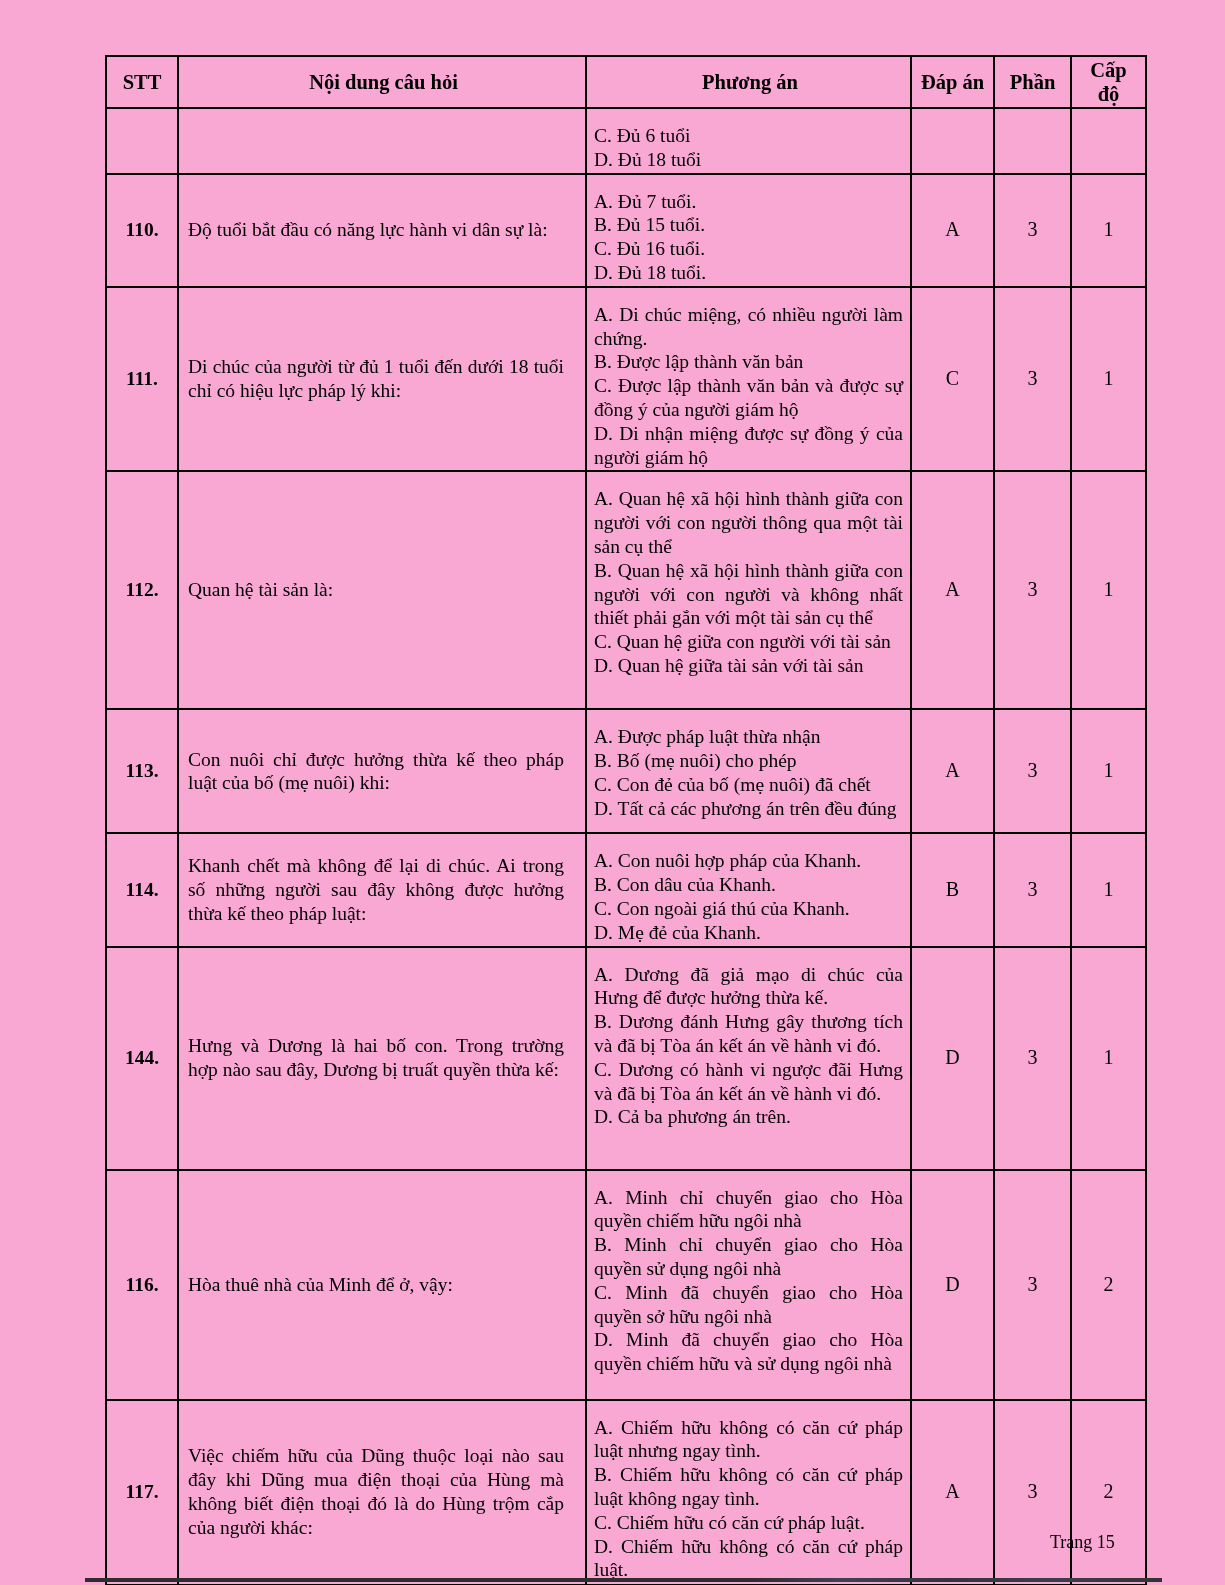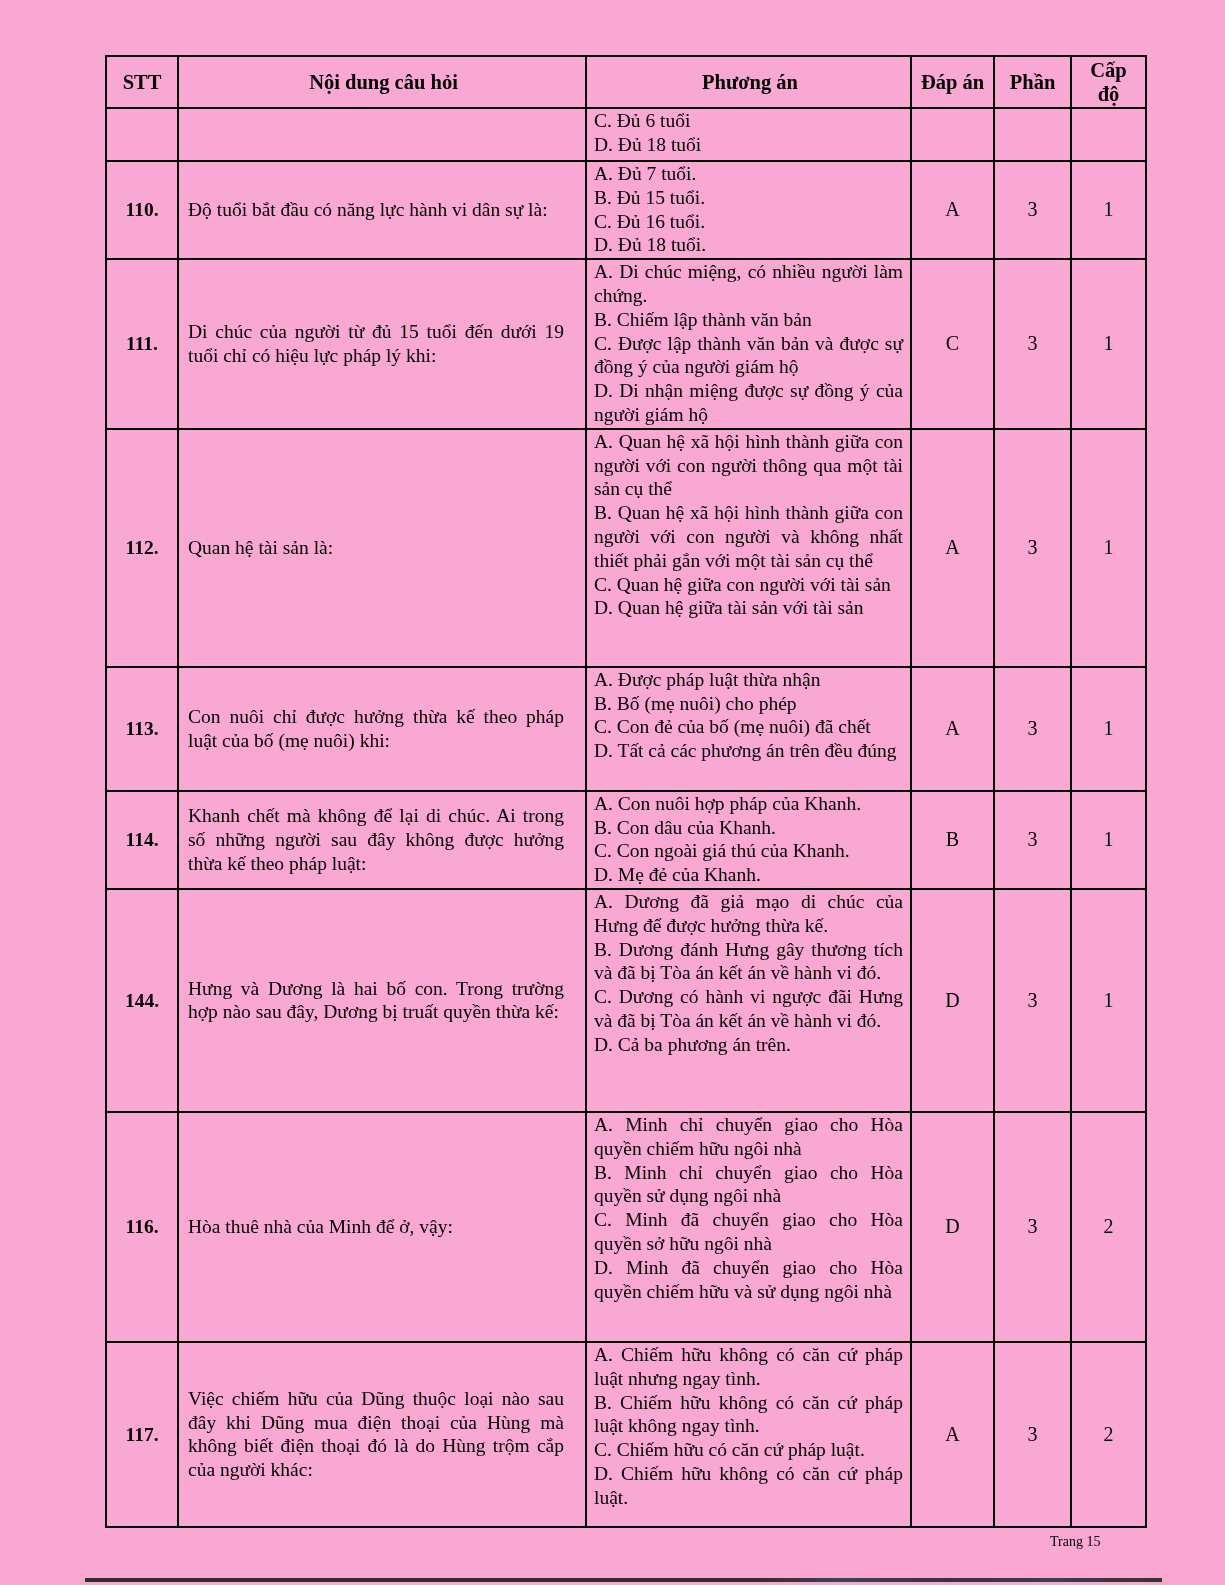--- a/index.html
+++ b/index.html
@@ -57,33 +57,33 @@
     text-align: justify;
     text-justify: inter-word;
     vertical-align: middle;
     padding-left: 9px;
     padding-right: 21px;
   }
   td.c-opt {
     text-align: justify;
     text-justify: inter-word;
     vertical-align: top;
-    padding-top: 0;
+    padding-top: 15px;
     margin-left: 12px;
   }
   td.c-ans, td.c-part, td.c-level {
     text-align: center;
     vertical-align: middle;
     font-size: 20px;
   }
   .page-footer {
     position: absolute;
     left: 1050px;
     top: 1529px;
-    font-size: 14px;
+    font-size: 18px;
     line-height: 26px;
     color: #000000;
   }
   .next-page-edge {
     position: absolute;
     left: 85px;
     top: 1578px;
     width: 1077px;
     height: 4px;
     background: linear-gradient(to right, #2e2e2e 0%, #2e2e2e 62%, #3d4350 70%, #34343c 80%, #3a3f4a 90%, #333333 100%);
@@ -133,24 +133,24 @@
             <div>B. Đủ 15 tuổi.</div>
             <div>C. Đủ 16 tuổi.</div>
             <div>D. Đủ 18 tuổi.</div>
           </td>
           <td class="c-ans">A</td>
           <td class="c-part">3</td>
           <td class="c-level">1</td>
         </tr>
         <tr style="height: 165px;">
           <td class="c-stt">111.</td>
-          <td class="c-q">Di chúc của người từ đủ 15 tuổi đến dưới 19 tuổi chỉ có hiệu lực pháp lý khi:</td>
+          <td class="c-q">Di chúc của người từ đủ 1 tuổi đến dưới 18 tuổi chỉ có hiệu lực pháp lý khi:</td>
           <td class="c-opt">
             <div>A. Di chúc miệng, có nhiều người làm chứng.</div>
-            <div>B. Chiếm lập thành văn bản</div>
+            <div>B. Được lập thành văn bản</div>
             <div>C. Được lập thành văn bản và được sự đồng ý của người giám hộ</div>
             <div>D. Di nhận miệng được sự đồng ý của người giám hộ</div>
           </td>
           <td class="c-ans">C</td>
           <td class="c-part">3</td>
           <td class="c-level">1</td>
         </tr>
         <tr style="height: 238px;">
           <td class="c-stt">112.</td>
           <td class="c-q">Quan hệ tài sản là:</td>

